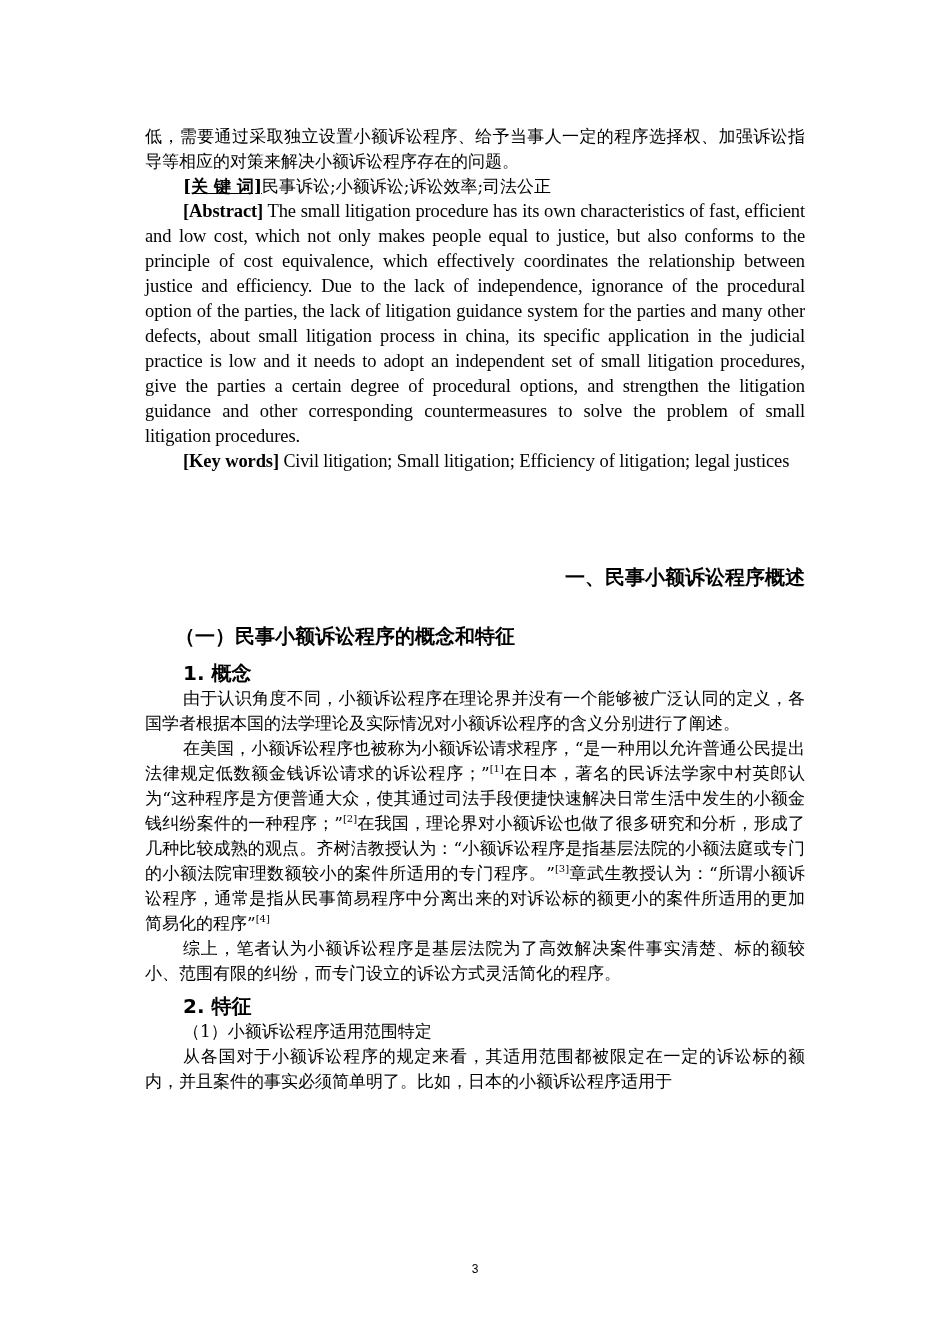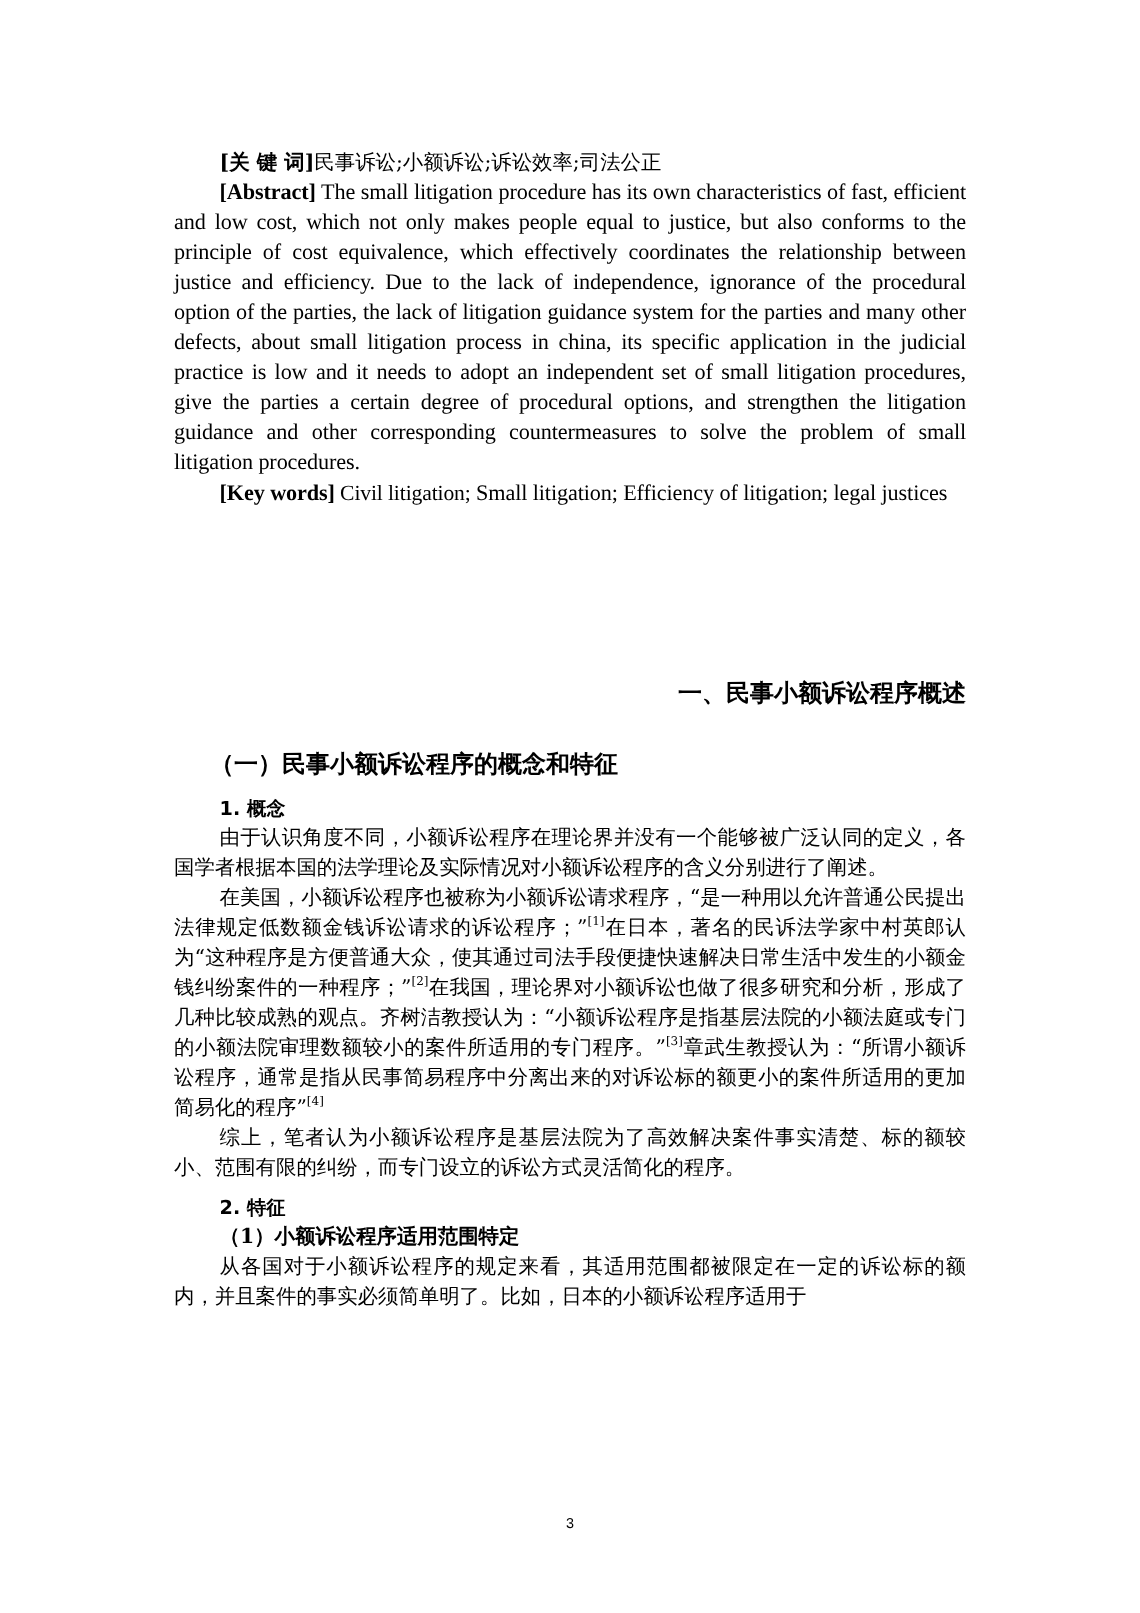--- a/index.html
+++ b/index.html
@@ -31,21 +31,21 @@
     .en {
       font-family: "Liberation Serif", "DejaVu Serif", serif;
       font-size: 18.5px;
       line-height: 25px;
       text-align: justify;
       text-indent: 38px;
       margin: 0;
       letter-spacing: -0.1px;
     }
     .b { font-weight: bold; }
-    .kw-label { font-weight: bold; }
+    .kw-label { font-weight: bold; text-decoration: underline; }
     .kw-small { font-size: 18px; }
     .h1 {
       font-family: "DejaVu Sans", "Liberation Sans", sans-serif;
       font-size: 20px;
       text-align: right;
       margin: 0;
       position: absolute;
       left: 0; width: 660px;
       top: 440px;
       line-height: 26px;
@@ -55,52 +55,53 @@
       font-size: 20px;
       position: absolute;
       left: 30px;
       top: 500px;
       line-height: 24px;
       margin: 0;
     }
     .h3 {
       font-family: "DejaVu Sans", "Liberation Sans", sans-serif;
       font-weight: bold;
-      font-size: 16px;
+      font-size: 20px;
       margin: 0;
       padding-left: 38px;
       line-height: 25px;
     }
     sup {
       font-size: 10px;
       vertical-align: 7px;
       line-height: 0;
     }
     .sec2 {
       position: absolute;
       left: 0;
       top: 537px;
       width: 660px;
     }
     .gap { height: 8px; }
-    .subitem { padding-left: 38px; text-indent: 0; font-weight: bold; }
+    .subitem { padding-left: 38px; text-indent: 0; }
     .page-number {
       position: absolute;
       top: 1262px;
       left: 0;
       width: 950px;
       text-align: center;
       font-family: "Liberation Sans", "DejaVu Sans", sans-serif;
       font-size: 12px;
     }
   </style>
 </head>
 <body>
 
 <div class="page">
+  <p class="p">低，需要通过采取独立设置小额诉讼程序、给予当事人一定的程序选择权、加强诉讼指导等相应的对策来解决小额诉讼程序存在的问题。</p>
   <p class="p indent"><span class="kw-label">[关 键 词]</span><span>民事诉讼;小额诉讼;诉讼效率;司法公正</span></p>
 
   <p class="en"><span class="b">[Abstract]</span><span> The small litigation procedure has its own characteristics of fast, efficient and low cost, which not only makes people equal to justice, but also conforms to the principle of cost equivalence, which effectively coordinates the relationship between justice and efficiency. Due to the lack of independence, ignorance of the procedural option of the parties, the lack of litigation guidance system for the parties and many other defects, about small litigation process in china, its specific application in the judicial practice is low and it needs to adopt an independent set of small litigation procedures, give the parties a certain degree of procedural options, and strengthen the litigation guidance and other corresponding countermeasures to solve the problem of small litigation procedures.</span></p>
   <p class="en" style="text-align:left"><span class="b">[Key words]</span><span class="kw-small"> Civil litigation;</span><span> Small litigation; Efficiency of litigation; legal justices</span></p>
 
   <h1 class="h1">一、民事小额诉讼程序概述</h1>
   <h2 class="h2">（一）民事小额诉讼程序的概念和特征</h2>
 
   <div class="sec2">
     <h3 class="h3">1. 概念</h3>

